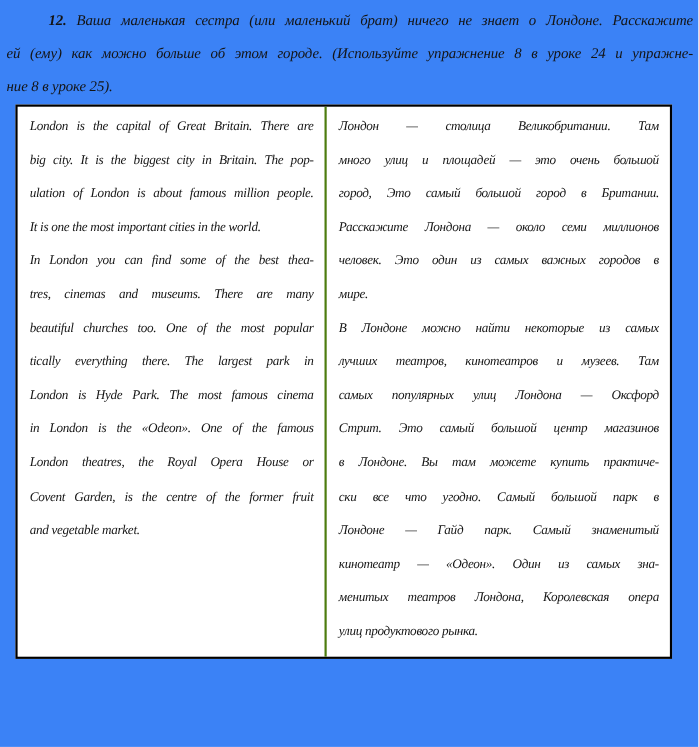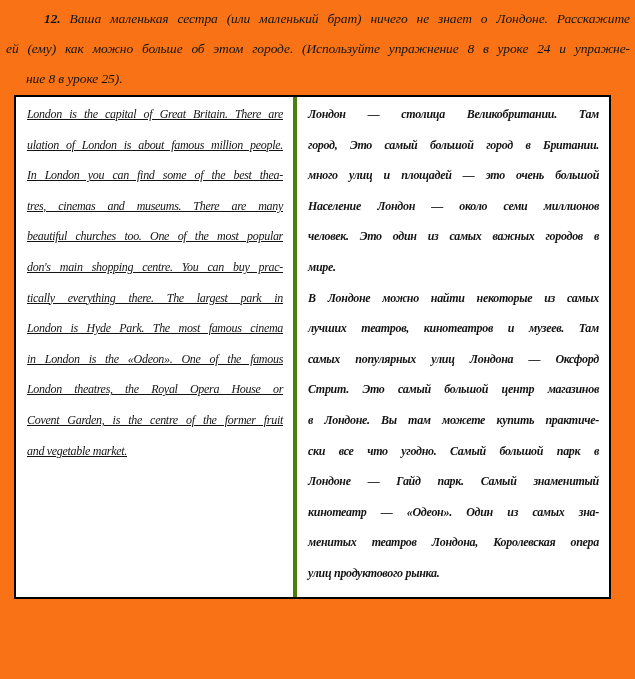--- a/index.html
+++ b/index.html
@@ -4,21 +4,21 @@
 <style>
   html, body {
     margin: 0;
     padding: 0;
     background: #ffffff;
   }
   .page {
     position: relative;
     width: 635px;
     height: 679px;
-    background: #f97316;
+    background: #3b82f6;
     font-family: "Liberation Serif", serif;
     font-style: italic;
     color: #141414;
     overflow: hidden;
   }
   
   .task-header {
     position: absolute;
     left: 6px;
     top: 4px;
@@ -26,43 +26,42 @@
   }
   .hline {
     font-size: 13.5px;
     line-height: 30px;
     letter-spacing: -0.1px;
     text-align: justify;
     text-align-last: justify;
     white-space: normal;
   }
   .hline.indent { text-indent: 38px; }
-  .hline.last   { text-align-last: left; margin-left: 20px; }
+  .hline.last   { text-align-last: left; }
   .tnum { font-weight: bold; }
   
   .trans-table {
     position: absolute;
     left: 14px;
     top: 95px;
     width: 597px;
     display: flex;
     border: 2px solid #000000;
     box-sizing: border-box;
     background: #ffffff;
   }
   .cell {
     box-sizing: border-box;
     padding: 2px 10px 8px 11px;
   }
   .cell.left {
     width: 281px;
-    border-right: 4px solid #4d7c0f;
-    text-decoration: underline;
+    border-right: 2px solid #4d7c0f;
   }
-  .cell.right { flex: 1; font-weight: bold; }
+  .cell.right { flex: 1; }
   .tline {
     font-size: 12px;
     line-height: 30.6px;
     letter-spacing: -0.3px;
     text-align: justify;
     text-align-last: justify;
   }
   .tline.last { text-align-last: left; }
 </style>
 </head>
@@ -72,37 +71,38 @@
 
   <div class="task-header" id="task-header">
       <div class="hline indent"><span class="tnum">12. </span>Ваша маленькая сестра (или маленький брат) ничего не знает о Лондоне. Расскажите</div>
       <div class="hline">ей (ему) как можно больше об этом городе. (Используйте упражнение 8 в уроке 24 и упражне-</div>
       <div class="hline last">ние 8 в уроке 25).</div>
     </div>
 
   <div class="trans-table">
     <div class="cell left" id="col-left">
         <div class="tline">London is the capital of Great Britain. There are</div>
+        <div class="tline">big city. It is the biggest city in Britain. The pop-</div>
         <div class="tline">ulation of London is about famous million people.</div>
+        <div class="tline last">It is one the most important cities in the world.</div>
         <div class="tline">In London you can find some of the best thea-</div>
         <div class="tline">tres, cinemas and museums. There are many</div>
         <div class="tline">beautiful churches too. One of the most popular</div>
-        <div class="tline">don's main shopping centre. You can buy prac-</div>
         <div class="tline">tically everything there. The largest park in</div>
         <div class="tline">London is Hyde Park. The most famous cinema</div>
         <div class="tline">in London is the «Odeon». One of the famous</div>
         <div class="tline">London theatres, the Royal Opera House or</div>
         <div class="tline">Covent Garden, is the centre of the former fruit</div>
         <div class="tline last">and vegetable market.</div>
       </div>
     <div class="cell right" id="col-right">
         <div class="tline">Лондон — столица Великобритании. Там</div>
+        <div class="tline">много улиц и площадей — это очень большой</div>
         <div class="tline">город, Это самый большой город в Британии.</div>
-        <div class="tline">много улиц и площадей — это очень большой</div>
-        <div class="tline">Население Лондон — около семи миллионов</div>
+        <div class="tline">Расскажите Лондона — около семи миллионов</div>
         <div class="tline">человек. Это один из самых важных городов в</div>
         <div class="tline last">мире.</div>
         <div class="tline">В Лондоне можно найти некоторые из самых</div>
         <div class="tline">лучших театров, кинотеатров и музеев. Там</div>
         <div class="tline">самых популярных улиц Лондона — Оксфорд</div>
         <div class="tline">Стрит. Это самый большой центр магазинов</div>
         <div class="tline">в Лондоне. Вы там можете купить практиче-</div>
         <div class="tline">ски все что угодно. Самый большой парк в</div>
         <div class="tline">Лондоне — Гайд парк. Самый знаменитый</div>
         <div class="tline">кинотеатр — «Одеон». Один из самых зна-</div>

